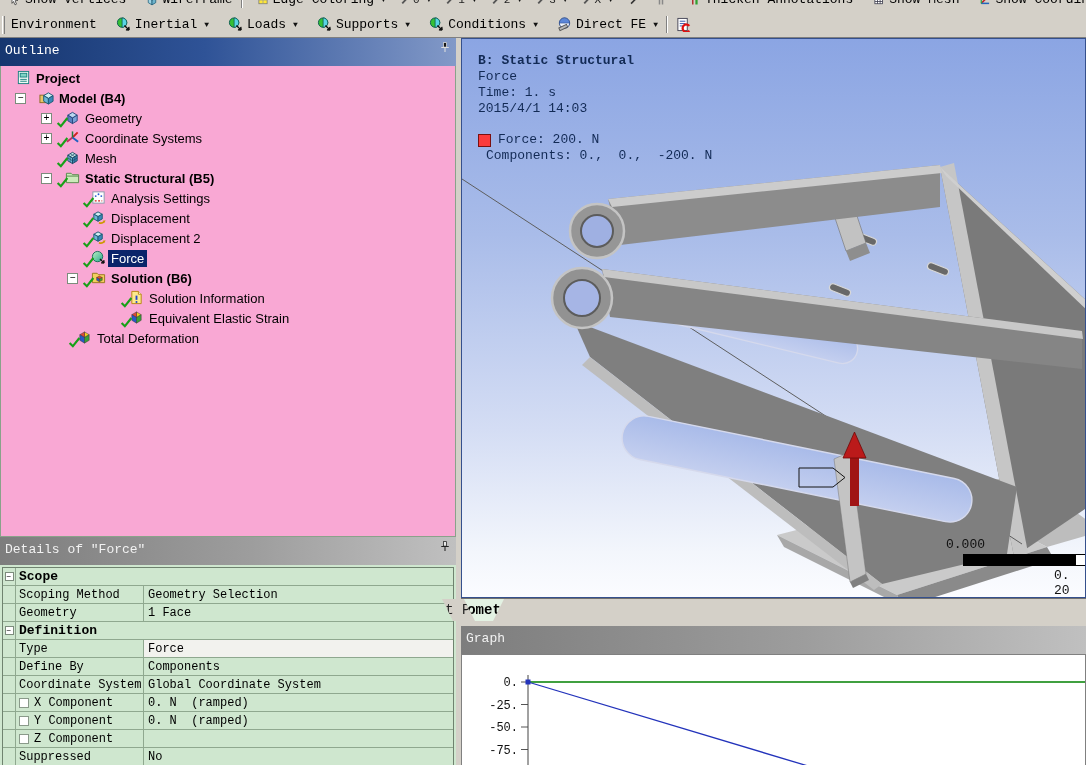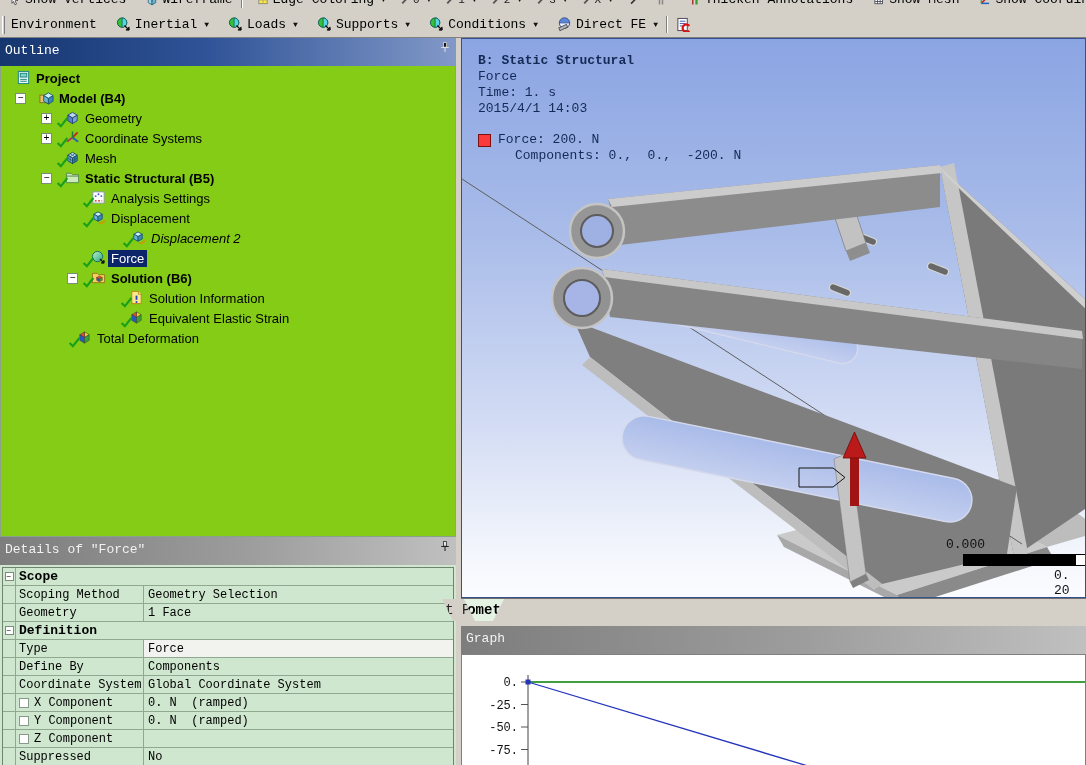--- a/index.html
+++ b/index.html
@@ -30,21 +30,21 @@
   #leftpanel { position:absolute; left:0; top:38px; width:456px; height:727px; background:#d6ecd6; }
   #splitter  { position:absolute; left:456px; top:38px; width:5px; height:727px; background:#d4d0c8; }
   #rightpanel{ position:absolute; left:461px; top:38px; width:625px; height:727px; background:#d4d0c8; }
 
   .hdr { height:28px; padding:5px 6px 0 5px; font-size:13px; color:#fff; position:relative; }
   .hdr.active   { background:linear-gradient(90deg,#16366f 0%,#2f5397 45%,#8299c8 100%); }
   .hdr.inactive { background:linear-gradient(90deg,#7d7d7d 0%,#9d9d9d 55%,#c0c0c0 100%); color:#f2f2f2; }
   .pin { position:absolute; right:5px; top:3px; width:12px; height:13px; }
 
   
-  #tree { height:471px; background:#84cc16; border:1px solid #8aa28a; border-top:none; overflow:hidden;
+  #tree { height:471px; background:#f9a8d4; border:1px solid #8aa28a; border-top:none; overflow:hidden;
           font-family:"Liberation Sans","DejaVu Sans",sans-serif; font-size:13px; padding-top:2px; }
   .trow { height:20px; display:flex; align-items:center; }
   .exp { width:11px; height:11px; background:#fff; border:1px solid #7c8c7c; color:#000;
          font:10px/9px "Liberation Mono",monospace; text-align:center; margin-right:6px; flex:0 0 auto; }
   .spacer { width:17px; flex:0 0 auto; }
   .icl { position:relative; width:24px; height:18px; flex:0 0 auto; }
   .icl .main { position:absolute; right:2px; top:1px; }
   .icl .chk  { position:absolute; left:-2px; bottom:-2px; width:13px; height:13px; }
   .tlabel { padding:1px 3px; white-space:nowrap; }
   .tlabel.b { font-weight:bold; }
@@ -64,21 +64,21 @@
   .dexp { width:9px; height:9px; background:#fff; border:1px solid #7c8c7c; font:8px/7px "Liberation Mono",monospace; text-align:center; }
 
   
   #viewport { position:relative; width:625px; height:560px; border:1px solid #35508d; overflow:hidden;
               background:linear-gradient(180deg,#8ba5e3 0%,#a9bce9 35%,#d4ddf4 70%,#f3f6fc 92%,#fbfcff 100%); }
   #anno { position:absolute; left:16px; top:14px; color:#122a55; line-height:16px; }
   #anno .t { font-weight:bold; }
   #legend { position:absolute; left:16px; top:93px; color:#122a55; line-height:16px; }
   #legend .row1 { display:flex; align-items:center; gap:7px; }
   .legsq { width:13px; height:13px; border:1px solid #7a1010; }
-  #legend .row2 { margin-left:37px; white-space:pre; }
+  #legend .row2 { margin-left:8px; white-space:pre; }
   #scale-min { position:absolute; left:484px; top:498px; color:#111; }
   #scale-bar { position:absolute; left:501px; top:515px; width:112px; height:12px; background:#000; }
   #scale-bar-w { position:absolute; left:613px; top:515px; width:13px; height:12px; background:#fff; border:1px solid #000; }
   #scale-max { position:absolute; left:592px; top:529px; color:#111; }
   #model { position:absolute; left:0; top:0; }
 
   
   #tabbar { position:relative; width:625px; height:23px; background:#d4d0c8; border-top:1px solid #6f6f6f; display:flex; padding-left:2px; }
   .tab { position:relative; height:23px; margin-left:-11px; }
   .tab:first-child { margin-left:0; }
@@ -466,21 +466,21 @@
         <div class="icl">
           <svg class="icn main">
             <use href="#i-support"></use>
           </svg>
           <svg class="icn chk">
             <use href="#i-check"></use>
           </svg>
         </div>
         <span class="tlabel">Displacement</span>
       </div>
-      <div class="trow" style="padding-left: 106px; font-style: italic;">
+      <div class="trow" style="padding-left: 66px;">
         <div class="spacer"></div>
         <div class="icl">
           <svg class="icn main">
             <use href="#i-support"></use>
           </svg>
           <svg class="icn chk">
             <use href="#i-check"></use>
           </svg>
         </div>
         <span class="tlabel">Displacement 2</span>

